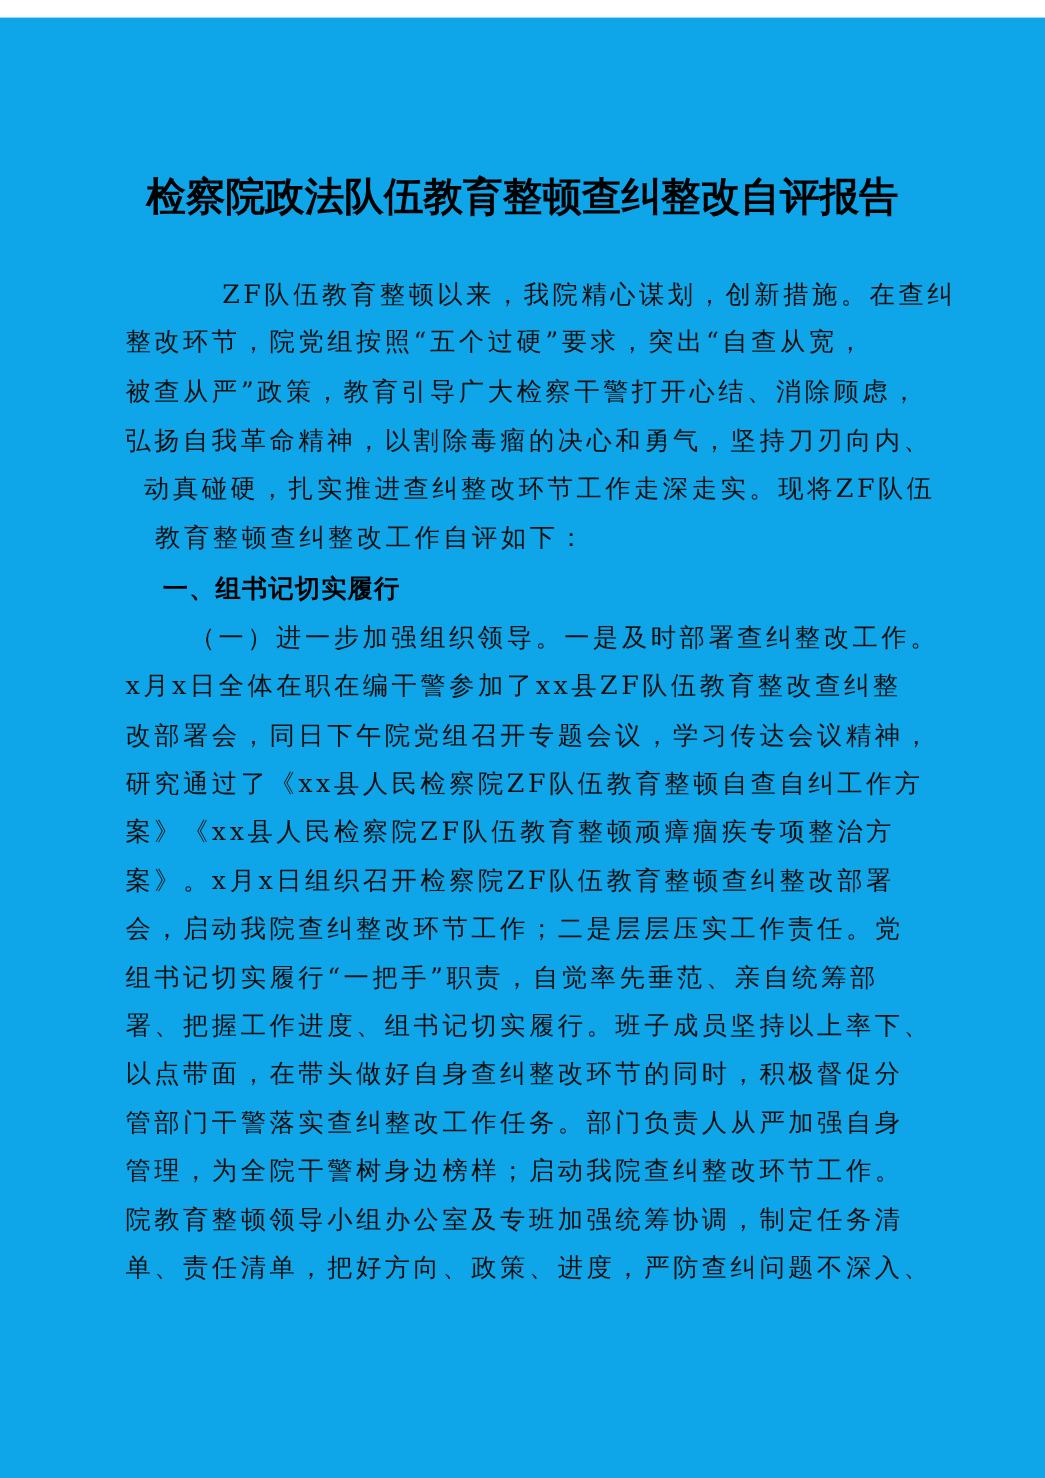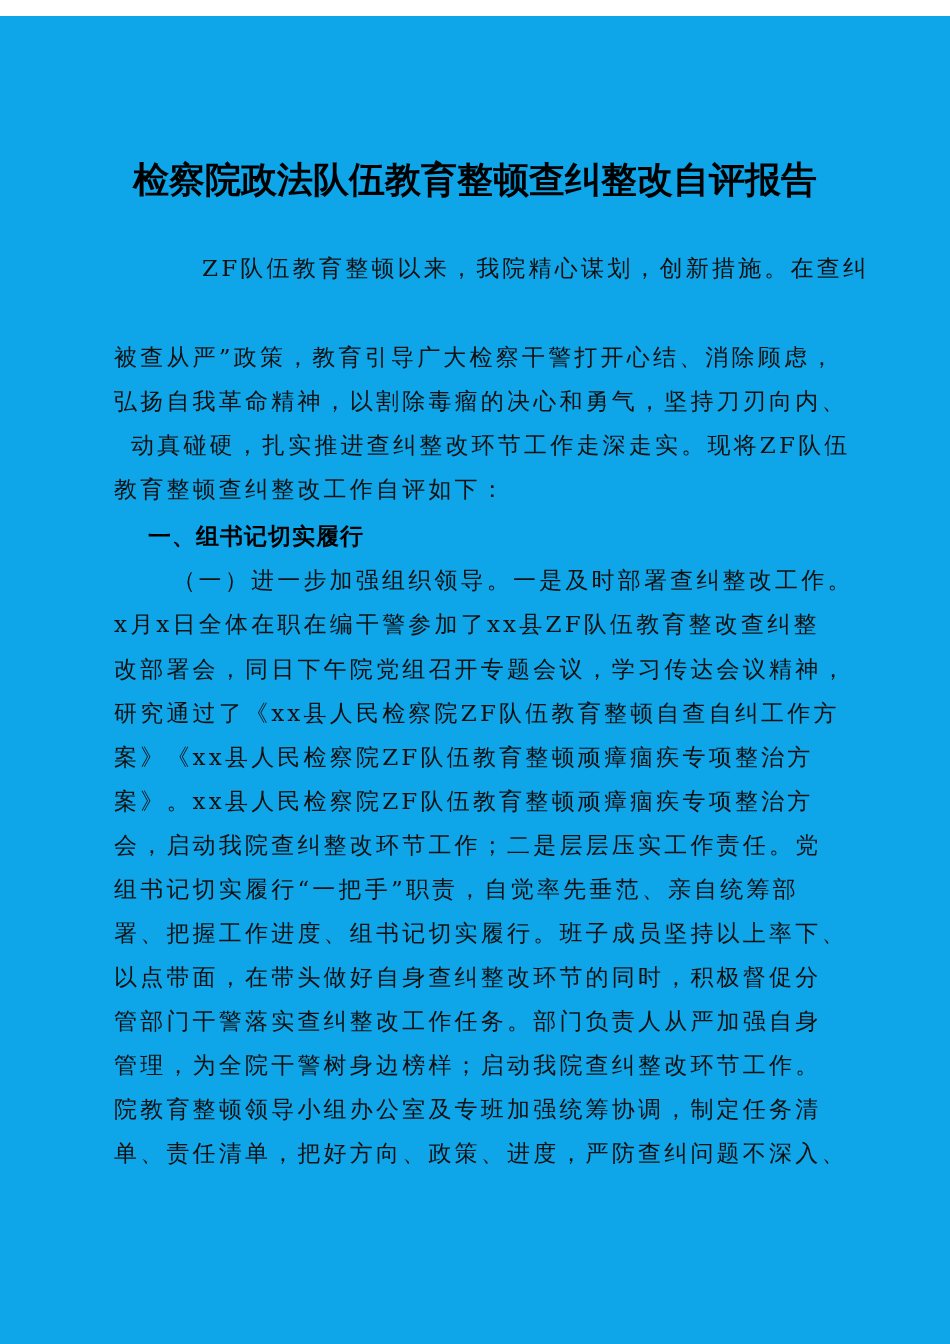--- a/index.html
+++ b/index.html
@@ -55,33 +55,34 @@
       color: #000;
     }
   </style>
 </head>
 <body>
 
 <div class="page">
   <div class="title">检察院政法队伍教育整顿查纠整改自评报告</div>
 
   <div class="line indent" style="top:236px;">ZF队伍教育整顿以来，我院精心谋划，创新措施。在查纠</div>
+  <div class="line" style="top:279px;">整改环节，院党组按照“五个过硬”要求，突出“自查从宽，</div>
   <div class="line" style="top:325px;">被查从严”政策，教育引导广大检察干警打开心结、消除顾虑，</div>
   <div class="line" style="top:369px;">弘扬自我革命精神，以割除毒瘤的决心和勇气，坚持刀刃向内、</div>
   <div class="line" style="top:413px;margin-left:17px;">动真碰硬，扎实推进查纠整改环节工作走深走实。现将ZF队伍</div>
-  <div class="line" style="top:457px;">教育整顿查纠整改工作自评如下：</div>
+  <div class="line" style="top:457px;margin-left:27px;">教育整顿查纠整改工作自评如下：</div>
 
   <div class="heading" style="top:504px;">一、组书记切实履行</div>
 
   <div class="line" style="left:148px; top:548px;text-align:center;">（一）进一步加强组织领导。一是及时部署查纠整改工作。</div>
   <div class="line" style="top:592px;">x月x日全体在职在编干警参加了xx县ZF队伍教育整改查纠整</div>
   <div class="line" style="top:637px;">改部署会，同日下午院党组召开专题会议，学习传达会议精神，</div>
   <div class="line" style="top:681px;">研究通过了《xx县人民检察院ZF队伍教育整顿自查自纠工作方</div>
   <div class="line" style="top:725px;">案》《xx县人民检察院ZF队伍教育整顿顽瘴痼疾专项整治方</div>
-  <div class="line" style="top:769px;">案》。xx县人民检察院ZF队伍教育整顿顽瘴痼疾专项整治方</div>
+  <div class="line" style="top:769px;">案》。x月x日组织召开检察院ZF队伍教育整顿查纠整改部署</div>
   <div class="line" style="top:813px;">会，启动我院查纠整改环节工作；二是层层压实工作责任。党</div>
   <div class="line" style="top:857px;">组书记切实履行“一把手”职责，自觉率先垂范、亲自统筹部</div>
   <div class="line" style="top:901px;">署、把握工作进度、组书记切实履行。班子成员坚持以上率下、</div>
   <div class="line" style="top:945px;">以点带面，在带头做好自身查纠整改环节的同时，积极督促分</div>
   <div class="line" style="top:989px;">管部门干警落实查纠整改工作任务。部门负责人从严加强自身</div>
   <div class="line" style="top:1033px;">管理，为全院干警树身边榜样；启动我院查纠整改环节工作。</div>
   <div class="line" style="top:1121px;">单、责任清单，把好方向、政策、进度，严防查纠问题不深入、</div>
   <div class="line" style="top:1077px;">院教育整顿领导小组办公室及专班加强统筹协调，制定任务清</div>
 </div>
 

